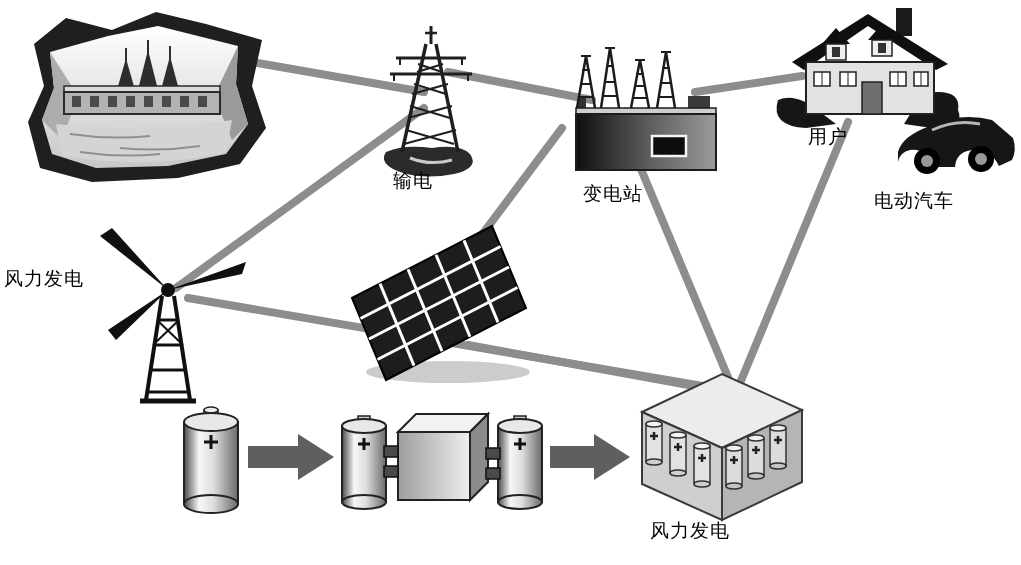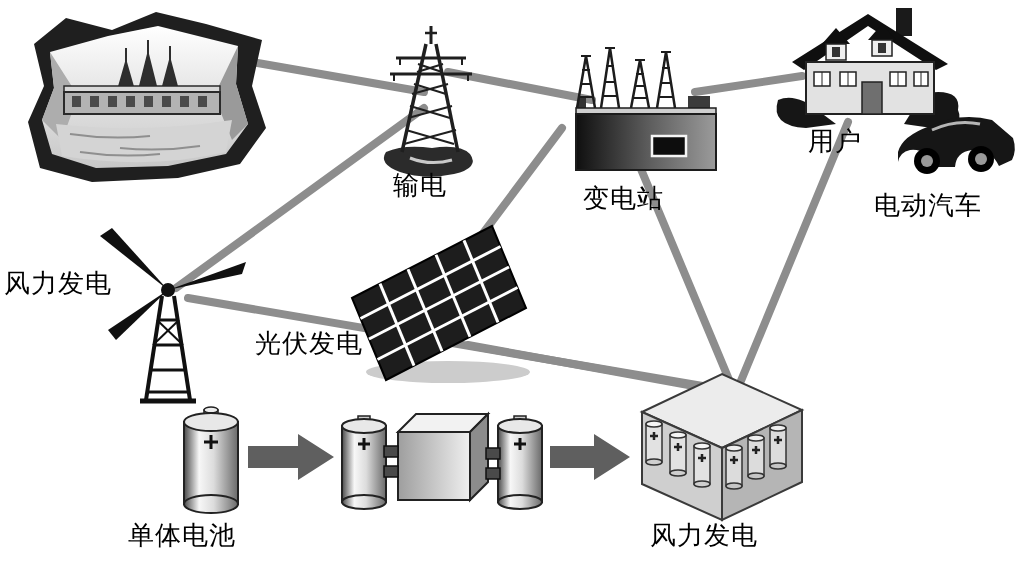--- a/index.html
+++ b/index.html
@@ -6,21 +6,21 @@
   .stage{
     position:relative;
     width:1021px;height:565px;
     background:#ffffff;
     overflow:hidden;
     font-family:"Liberation Serif","DejaVu Serif",serif;
   }
   .stage svg{position:absolute;left:0;top:0;}
   .lbl{
     position:absolute;
-    font-size:26px;
+    font-size:19px;
     color:#000;
     letter-spacing:1px;
     white-space:nowrap;
     font-family:Liberation Sans, sans-serif;
   }
 </style>
 </head>
 <body>
 
 <div class="stage">
@@ -305,17 +305,15 @@
           <line x1="778" y1="436" x2="778" y2="444"></line>
     </g>
   </g>
 </svg>
 
 <div class="lbl" style="left:393px;top:168px;">输电</div>
 <div class="lbl" style="left:583px;top:181px;">变电站</div>
 <div class="lbl" style="left:808px;top:124px;">用户</div>
 <div class="lbl" style="left:4px;top:266px;">风力发电</div>
 <div class="lbl" style="left:874px;top:188px;">电动汽车</div>
-<div class="lbl" style="left:255px;top:326px;">光伏发电</div>
-<div class="lbl" style="left:128px;top:518px;">单体电池</div>
 <div class="lbl" style="left:650px;top:518px;">风力发电</div>
 
 </div>
 
 </body></html>

